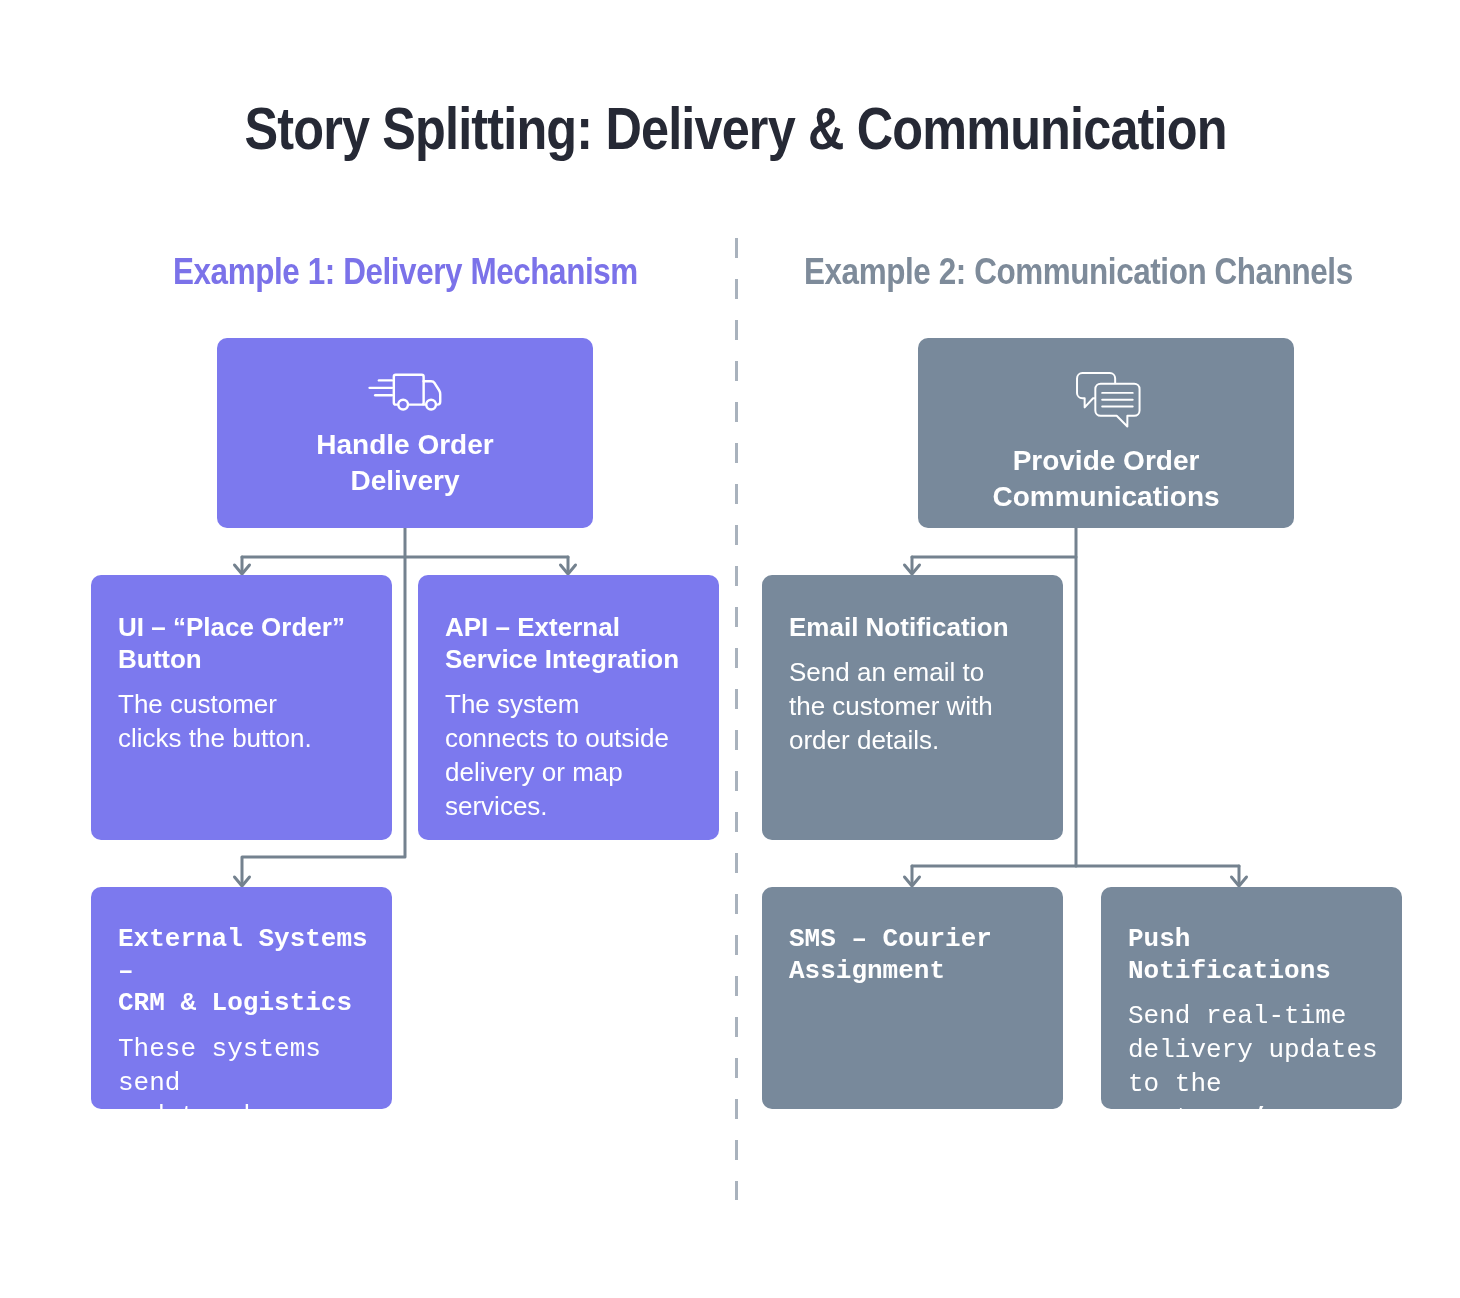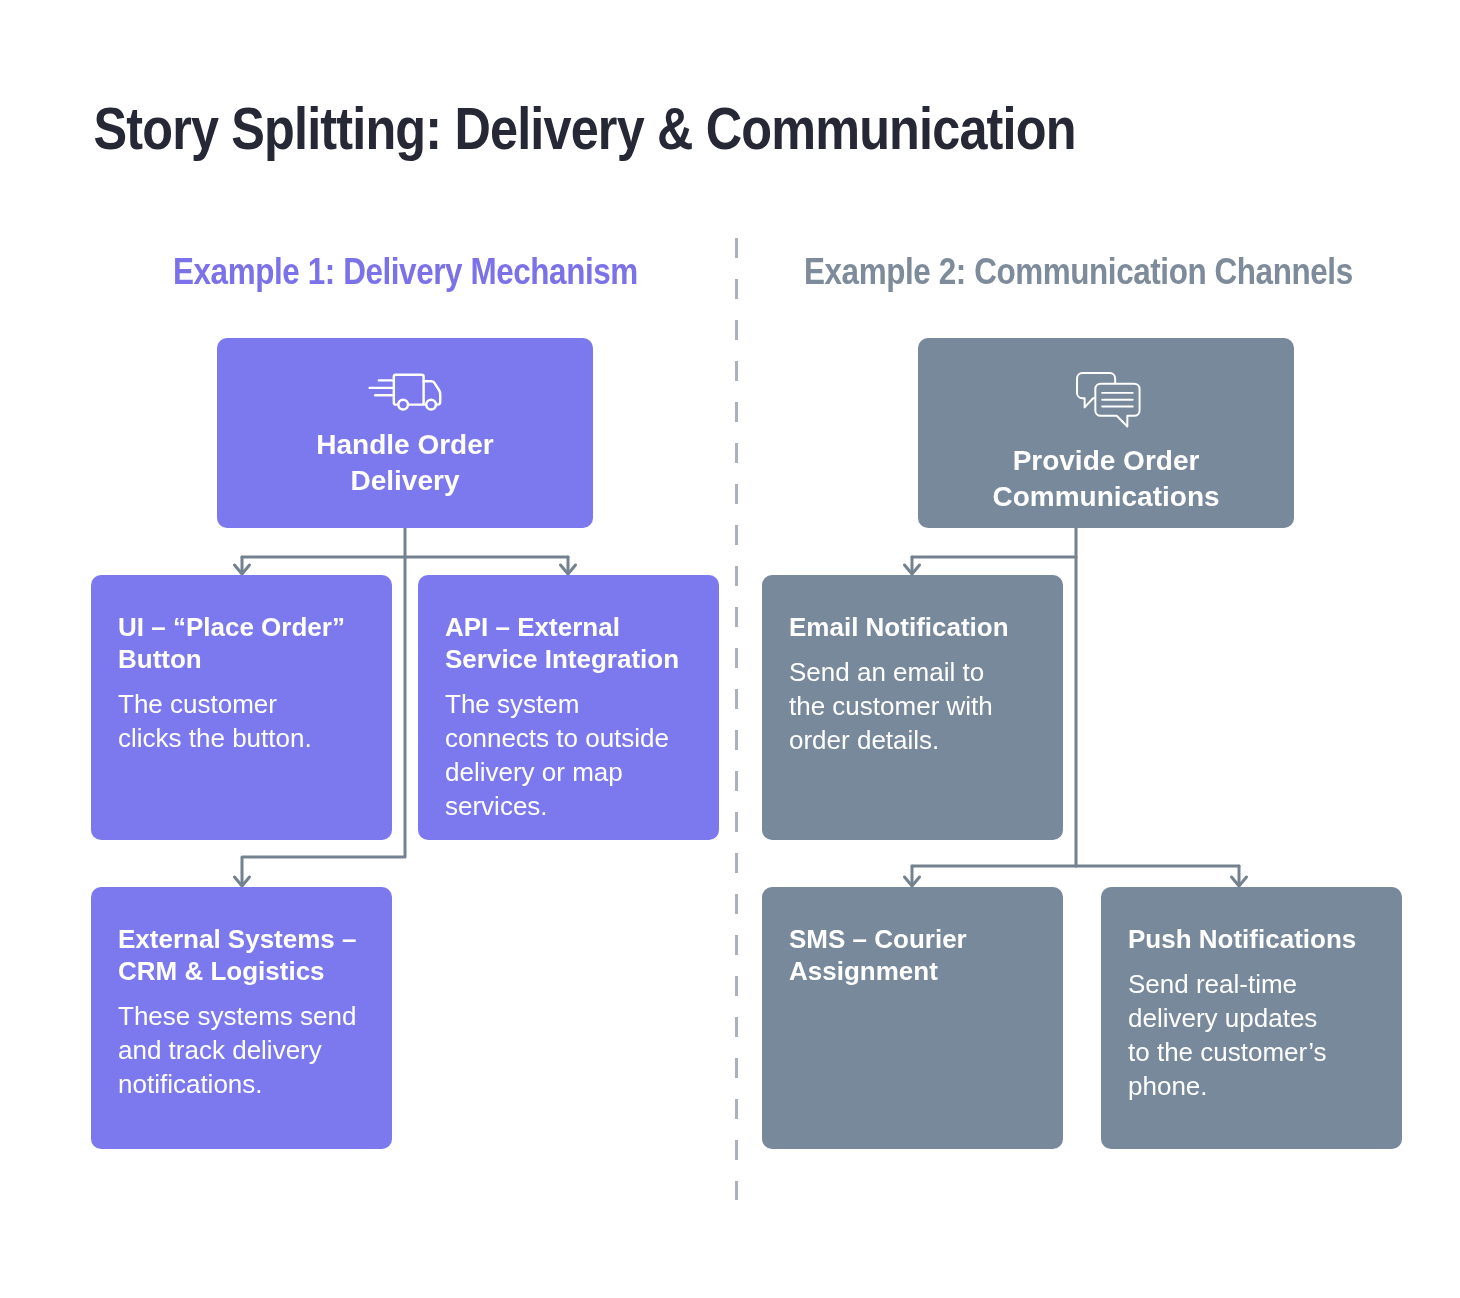--- a/index.html
+++ b/index.html
@@ -10,21 +10,22 @@
   .canvas{
     position:relative;
     width:1460px;height:1298px;
     background:var(--bg,#ffffff);
     overflow:hidden;
   }
   .abs{position:absolute;}
   
   .main-title{
     top:94px;left:0;width:1308px;
-    text-align:left;
+    text-align:right;
+    padding-left:12px;
   }
   .main-title span{
     display:inline-block;
     font-size:60px;font-weight:700;
     color:var(--title-text,#262935);
     letter-spacing:-1px;
     transform:scaleX(0.84);
     transform-origin:center;
     white-space:nowrap;
   }
@@ -79,21 +80,21 @@
     font-size:28px;font-weight:700;
     line-height:1.28;text-align:center;
     white-space:pre-line;
   }
   .icon{display:block;}
   .leaf-card{
     width:301px;
     padding:36px 22px 38px 27px;
   }
   .leaf-mid{top:575px;height:265px;}
-  .leaf-bottom{top:887px;height:262px;}
+  .leaf-bottom{top:887px;height:222px;font-family:Liberation Mono, monospace;}
   .card-ui,.card-ext{left:91px;}
   .card-api{left:418px;}
   .card-email,.card-sms{left:762px;}
   .card-push{left:1101px;}
   .card-title{
     margin:0;
     font-size:26px;font-weight:700;
     line-height:1.24;
     white-space:pre-line;
   }

